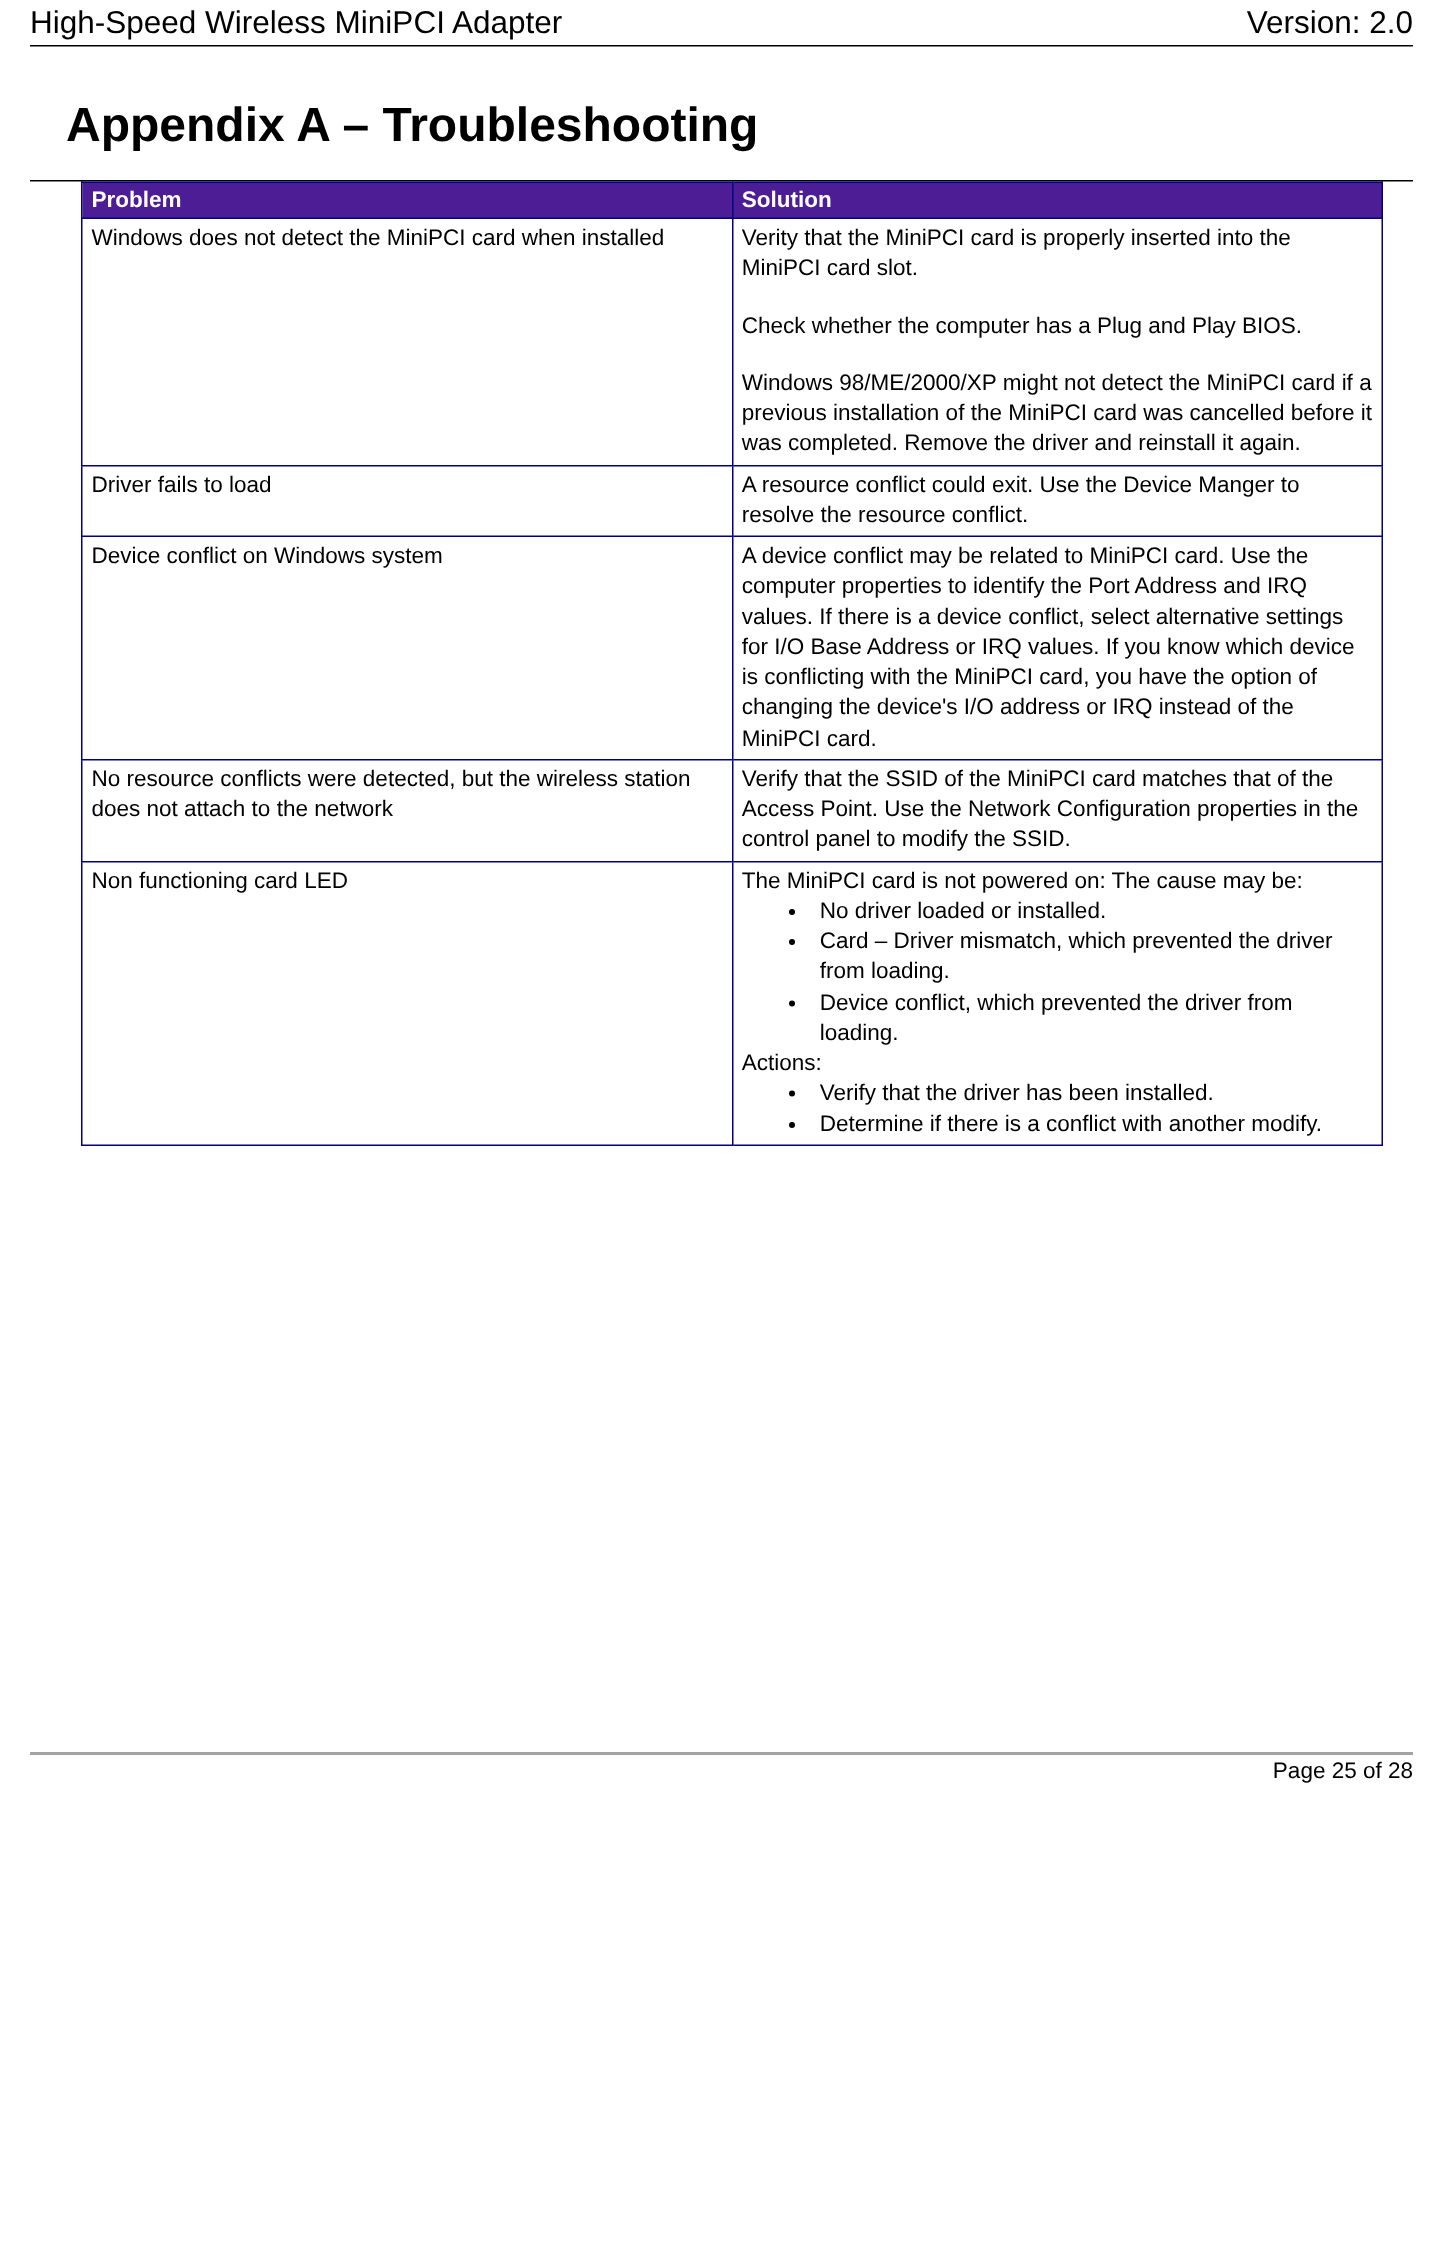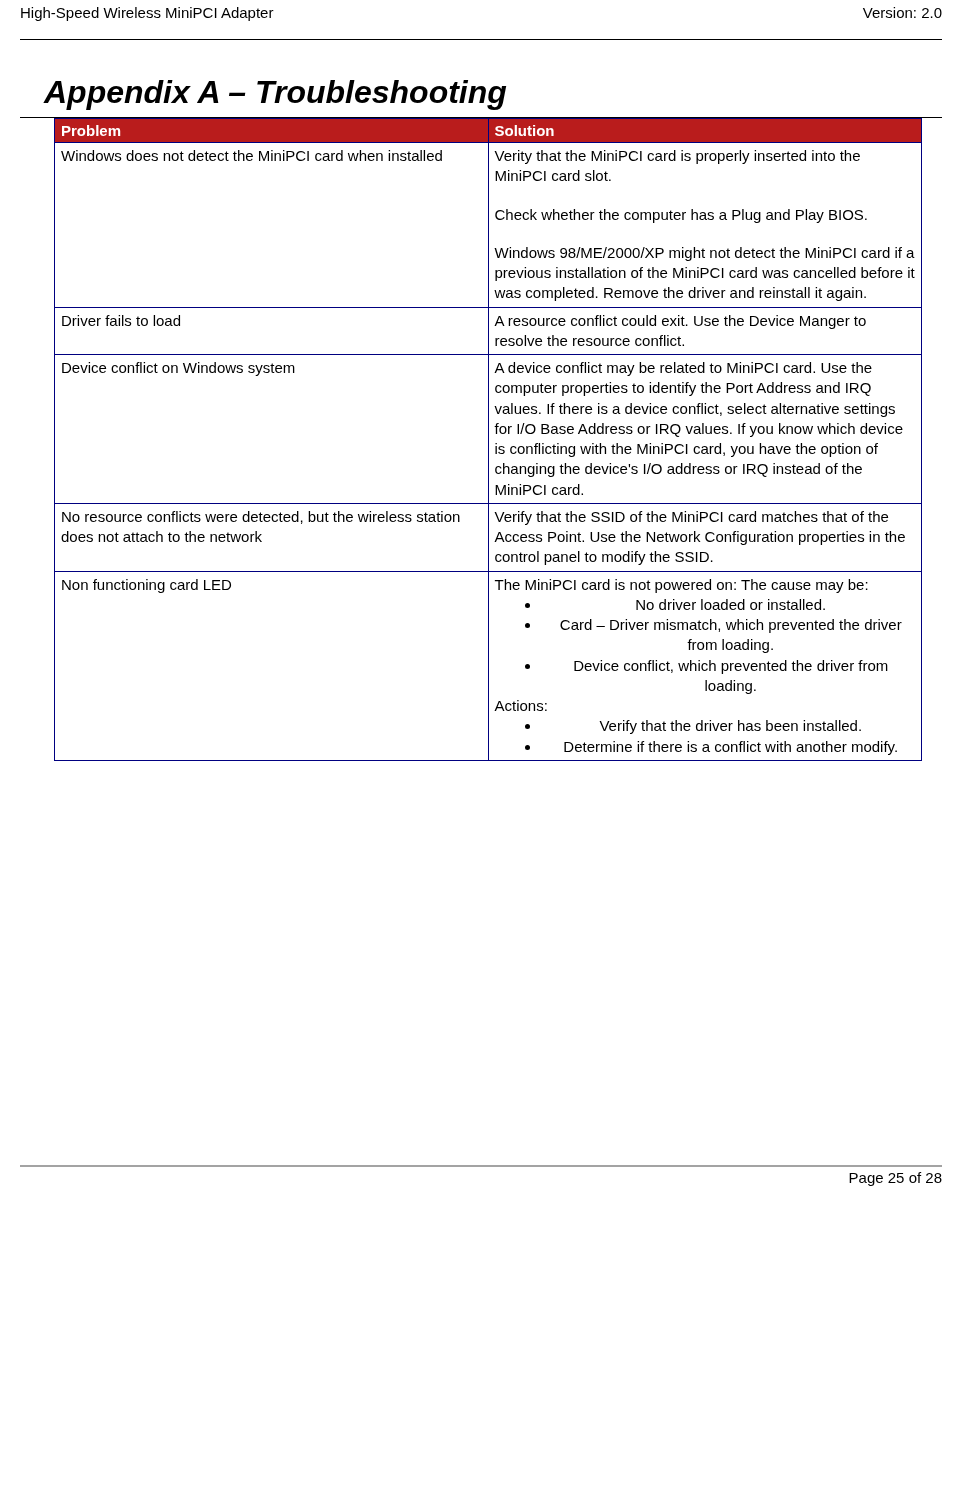--- a/index.html
+++ b/index.html
@@ -10,49 +10,48 @@
     color: #000;
     width: 962px;
   }
   .page {
     padding: 0 20px;
     box-sizing: border-box;
   }
   .top-bar {
     display: flex;
     justify-content: space-between;
-    font-size: 15px;
+    font-size: 21px;
     padding-top: 4px;
     border-bottom: 1px solid #000;
-    padding-bottom: 18px;
+    padding-bottom: 2px;
   }
   .heading-block {
     margin-top: 24px;
     border-bottom: 1px solid #000;
-    padding-bottom: 2px;
+    padding-bottom: 14px;
     padding-left: 24px;
-    font-style: italic;
   }
   .heading {
     font-size: 32px;
     font-weight: bold;
     margin: 34px 0 4px 0;
   }
   .intro {
     font-size: 18.5px;
     margin: 18px 0 14px 0;
     line-height: 1.3;
   }
   table.troubleshoot {
     border-collapse: collapse;
     width: 868px;
     margin-left: 34px;
   }
   table.troubleshoot th {
-    background: #b91c1c;
+    background: #4c1d95;
     color: #fff;
     text-align: left;
     font-weight: bold;
     font-size: 15px;
     padding: 3px 6px;
     border: 1px solid #000080;
   }
   table.troubleshoot td {
     border: 1px solid #000080;
     vertical-align: top;
@@ -63,21 +62,20 @@
   table.troubleshoot td.prob {
     width: 50%;
   }
   ul.sol-list {
     margin: 0;
     padding-left: 46px;
   }
   ul.sol-list li {
     padding-left: 6px;
     margin-bottom: 0px;
-    text-align: center;
   }
   .footer {
     border-top: 2px solid #a3a3a3;
     margin-top: 4px;
     text-align: right;
     font-size: 15px;
     padding-top: 2px;
   }
   .footer-spacer {
     height: 400px;

